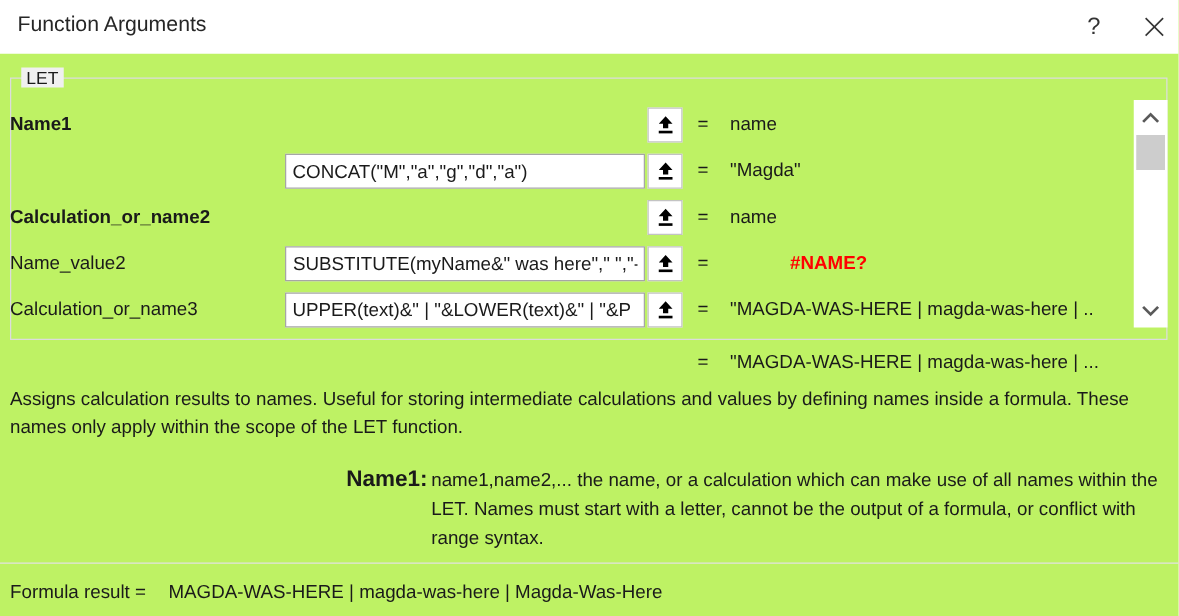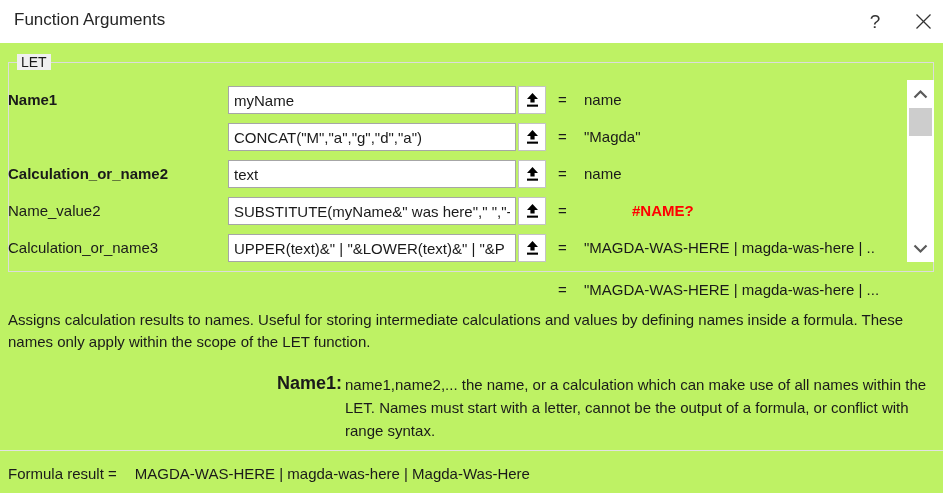--- a/index.html
+++ b/index.html
@@ -69,21 +69,20 @@
         <line x1="15.5" y1="1.5" x2="1.5" y2="15.5" stroke="#333" stroke-width="1.3"></line>
       </svg>
     </button>
   </div>
 
   <div class="groupbox"></div>
   <span class="group-label">LET</span>
 
   <div class="row required" style="top:86px">
     <span class="arg-label">Name1</span>
-    <input class="arg-input" value="myName" style="">
     <button class="picker-btn">
       <svg width="15" height="16" viewBox="0 0 15 16">
         <path d="M7.5 1 L13 7 L9.6 7 L9.6 10.5 L5.4 10.5 L5.4 7 L2 7 Z" fill="#000"></path>
         <rect x="2" y="12.6" width="11" height="2.1" fill="#000"></rect>
       </svg>
     </button>
     <span class="eq">=</span>
     <span class="result">name</span>
   </div>
 
@@ -94,21 +93,20 @@
         <path d="M7.5 1 L13 7 L9.6 7 L9.6 10.5 L5.4 10.5 L5.4 7 L2 7 Z" fill="#000"></path>
         <rect x="2" y="12.6" width="11" height="2.1" fill="#000"></rect>
       </svg>
     </button>
     <span class="eq">=</span>
     <span class="result">"Magda"</span>
   </div>
 
   <div class="row required" style="top:160px">
     <span class="arg-label">Calculation_or_name2</span>
-    <input class="arg-input" value="text" style="">
     <button class="picker-btn">
       <svg width="15" height="16" viewBox="0 0 15 16">
         <path d="M7.5 1 L13 7 L9.6 7 L9.6 10.5 L5.4 10.5 L5.4 7 L2 7 Z" fill="#000"></path>
         <rect x="2" y="12.6" width="11" height="2.1" fill="#000"></rect>
       </svg>
     </button>
     <span class="eq">=</span>
     <span class="result">name</span>
   </div>
 

